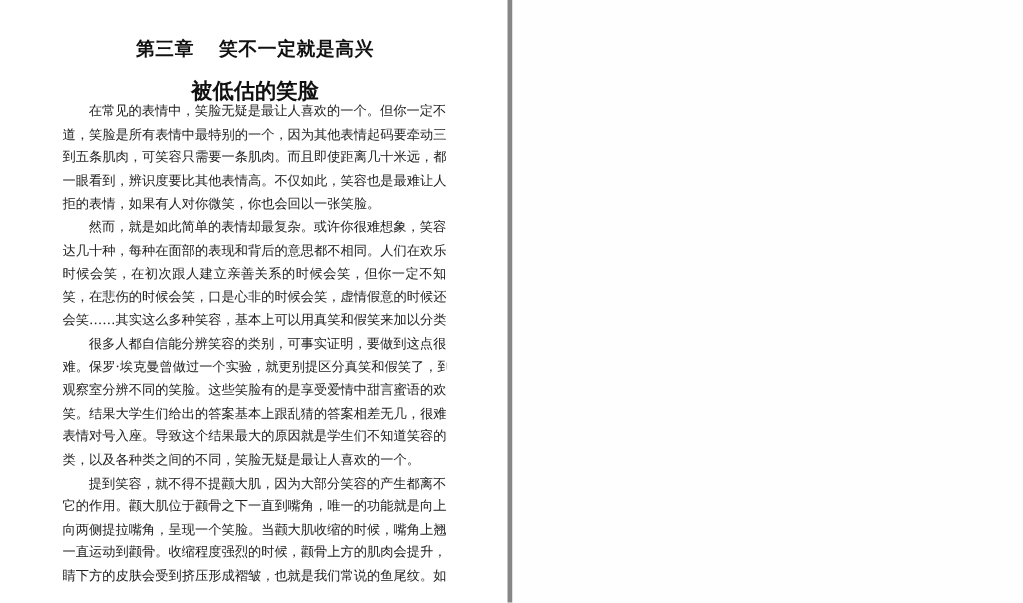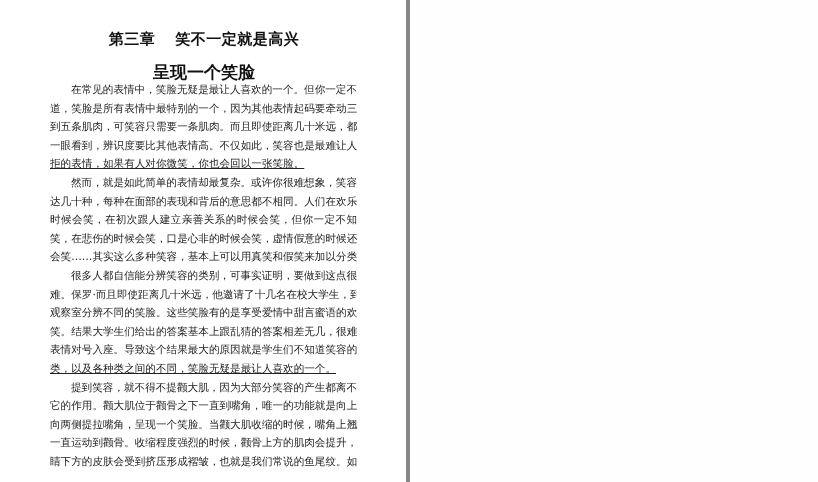--- a/index.html
+++ b/index.html
@@ -36,44 +36,44 @@
     .body-text {
       position: absolute;
       font-size: 10.6px;
       line-height: 18.6px;
       text-align: justify;
       text-align-last: justify;
       color: #222;
     }
     #left-body { left: 50px; width: 307px; top: 80px; }
     .line { display: block; white-space: nowrap; overflow: hidden; }
-    .line.last { text-align-last: left; text-decoration: underline; }
+    .line.last { text-align-last: left; }
     .indent { padding-left: 21px; }
   </style>
 </head>
 <body>
 
 <div class="page" id="page-left">
   <div class="chapter-title">
     <span>第三章</span><span class="gap"></span><span>笑不一定就是高兴</span>
   </div>
-  <div class="section-title">呈现一个笑脸</div>
+  <div class="section-title">被低估的笑脸</div>
   <div class="body-text" id="left-body">
       <span class="line indent">在常见的表情中，笑脸无疑是最让人喜欢的一个。但你一定不知</span>
       <span class="line">道，笑脸是所有表情中最特别的一个，因为其他表情起码要牵动三条</span>
       <span class="line">到五条肌肉，可笑容只需要一条肌肉。而且即使距离几十米远，都能</span>
       <span class="line">一眼看到，辨识度要比其他表情高。不仅如此，笑容也是最难让人抗</span>
       <span class="line last">拒的表情，如果有人对你微笑，你也会回以一张笑脸。</span>
       <span class="line indent">然而，就是如此简单的表情却最复杂。或许你很难想象，笑容多</span>
       <span class="line">达几十种，每种在面部的表现和背后的意思都不相同。人们在欢乐的</span>
       <span class="line">时候会笑，在初次跟人建立亲善关系的时候会笑，但你一定不知</span>
       <span class="line">笑，在悲伤的时候会笑，口是心非的时候会笑，虚情假意的时候还是</span>
       <span class="line">会笑……其实这么多种笑容，基本上可以用真笑和假笑来加以分类。</span>
       <span class="line indent">很多人都自信能分辨笑容的类别，可事实证明，要做到这点很</span>
-      <span class="line">难。保罗·而且即使距离几十米远，他邀请了十几名在校大学生，到</span>
+      <span class="line">难。保罗·埃克曼曾做过一个实验，就更别提区分真笑和假笑了，到</span>
       <span class="line">观察室分辨不同的笑脸。这些笑脸有的是享受爱情中甜言蜜语的欢</span>
       <span class="line">笑。结果大学生们给出的答案基本上跟乱猜的答案相差无几，很难将</span>
       <span class="line">表情对号入座。导致这个结果最大的原因就是学生们不知道笑容的种</span>
       <span class="line last">类，以及各种类之间的不同，笑脸无疑是最让人喜欢的一个。</span>
       <span class="line indent">提到笑容，就不得不提颧大肌，因为大部分笑容的产生都离不开</span>
       <span class="line">它的作用。颧大肌位于颧骨之下一直到嘴角，唯一的功能就是向上、</span>
       <span class="line">向两侧提拉嘴角，呈现一个笑脸。当颧大肌收缩的时候，嘴角上翘，</span>
       <span class="line">一直运动到颧骨。收缩程度强烈的时候，颧骨上方的肌肉会提升，眼</span>
       <span class="line">睛下方的皮肤会受到挤压形成褶皱，也就是我们常说的鱼尾纹。如果</span>
     </div>

